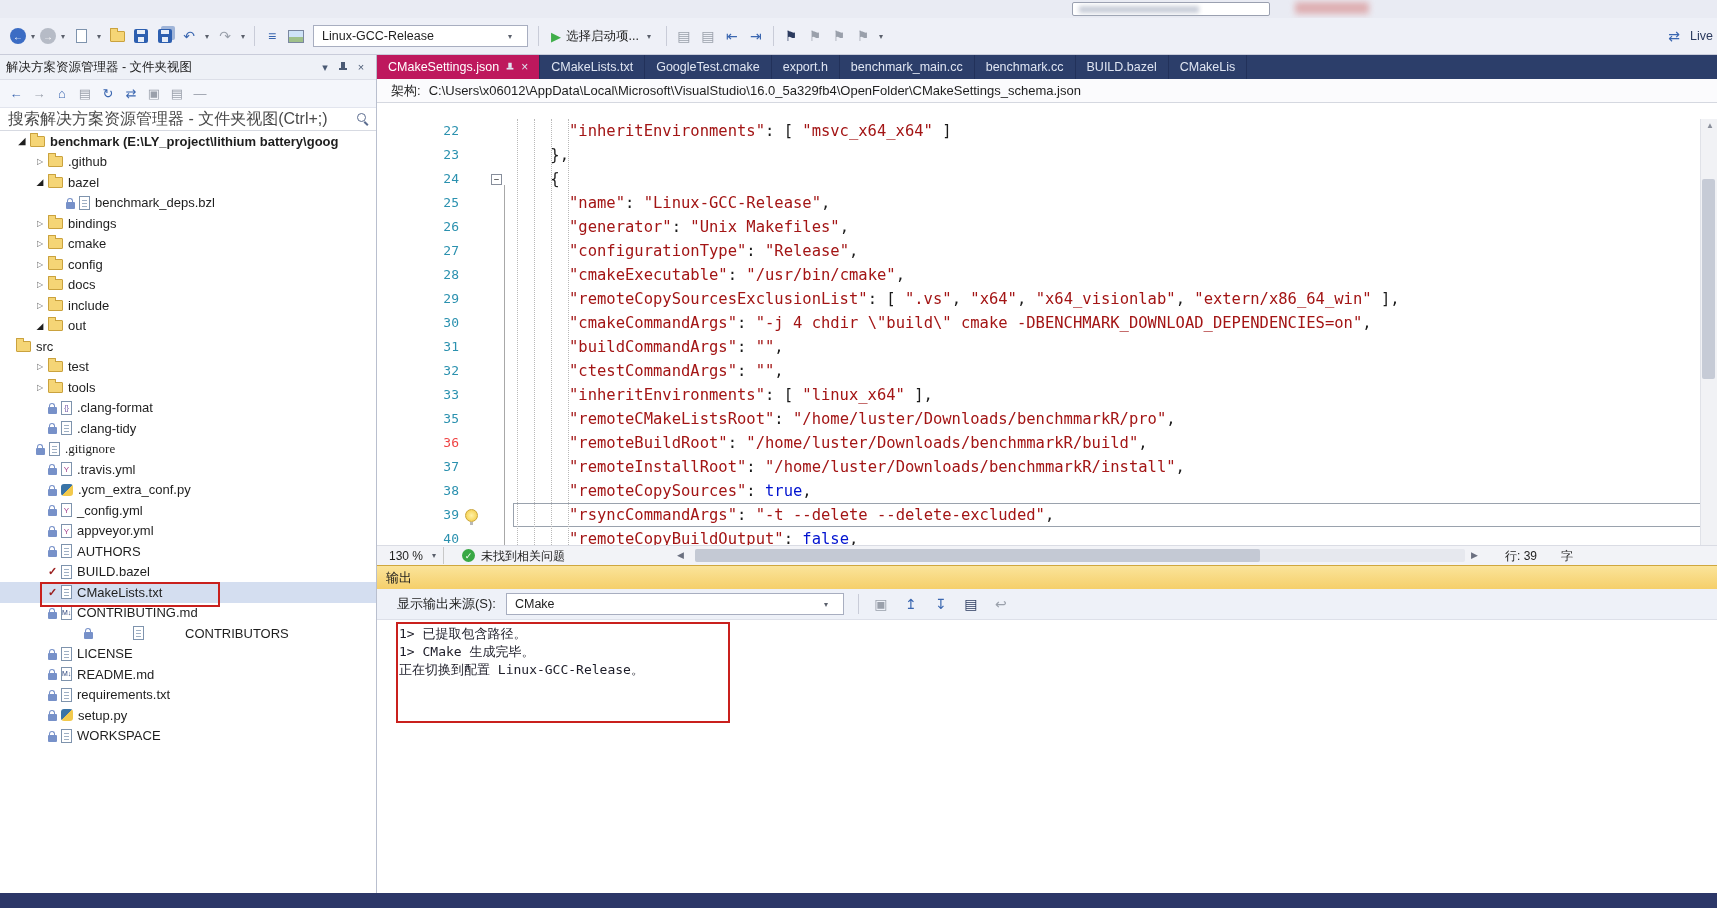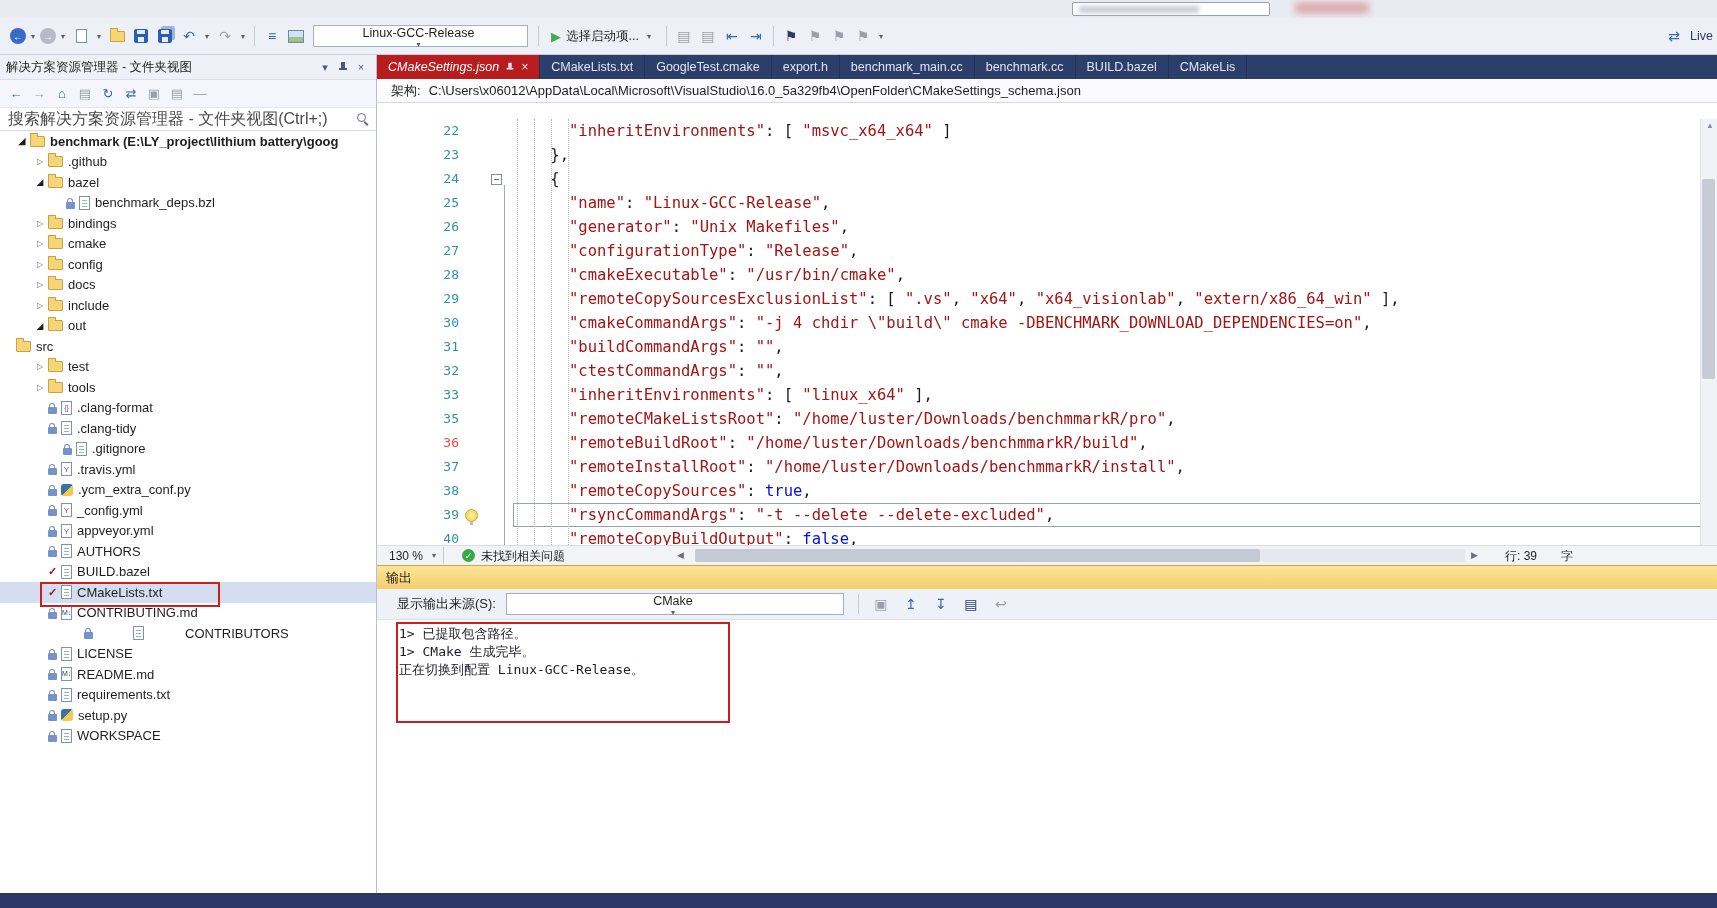--- a/index.html
+++ b/index.html
@@ -22,21 +22,21 @@
   .ic.dark { color:#2b3a5e; }
   .vsep { width:1px; height:20px; background:#c9ccd8; margin:0 4px; }
   .i-doc { width:11px; height:14px; background:#fff; border:1px solid #7e93ad; display:inline-block; }
   .i-folder { width:15px; height:11px; background:#f5d576; border:1px solid #caa23e; border-radius:1px; position:relative; display:inline-block; }
   .i-folder::before { content:""; position:absolute; top:-4px; left:-1px; width:6px; height:3px; background:#f5d576; border:1px solid #caa23e; border-bottom:none; border-radius:1px 1px 0 0; }
   .i-save { width:14px; height:14px; background:#2d5fb0; position:relative; border-radius:2px; display:inline-block; }
   .i-save::before { content:""; position:absolute; top:1px; left:3px; right:3px; height:4px; background:#e8eef8; }
   .i-save::after { content:""; position:absolute; bottom:1px; left:4px; right:4px; height:5px; background:#e8eef8; }
   .i-save.sall { box-shadow:3px -3px 0 #9fb4d8; }
   .i-pic { width:16px; height:13px; border:1px solid #7a87a0; background:linear-gradient(180deg,#cfe3f7 55%,#9fc08a 45%); display:inline-block; }
-  .combo { height:22px; background:#fff; border:1px solid #a8aec0; display:inline-flex; align-items:center; padding:0 12px 0 8px; font-size:12.5px; color:#1e1e1e; margin:16px 4px;flex-direction:column; }
+  .combo { height:22px; background:#fff; border:1px solid #a8aec0; display:inline-flex; align-items:center; padding:0 12px 0 8px; font-size:12.5px; color:#1e1e1e; margin:16px 4px; }
   .combo .cbval { flex:1; }
   .cfgcombo { width:215px; }
   .start { display:inline-flex; align-items:center; gap:5px; padding:0 6px; font-size:12.5px; color:#1e1e1e; }
   .play { color:#3fae49; font-size:13px; }
   .tb-right { margin-left:auto; display:inline-flex; align-items:center; gap:5px; padding-right:4px; color:#2b3a5e; font-size:12.5px; overflow:hidden; }
 
   
   .main { position:absolute; left:0; top:55px; width:1717px; height:838px; display:flex; }
   .statusbar { position:absolute; left:0; top:893px; width:1717px; height:15px; background:#2c3768; }
 
@@ -71,21 +71,21 @@
   .i-file.yml::after { content:"Y"; background:none; box-shadow:none; font-size:8px; color:#a23f8c; top:2px; left:0; right:0; text-align:center; height:auto; }
   .i-file.set::after { content:"{}"; background:none; box-shadow:none; font-size:7px; color:#6b4fa0; top:2px; left:0; right:0; text-align:center; height:auto; }
   .i-py { width:12px; height:12px; border-radius:3px; background:linear-gradient(135deg,#3973a6 50%,#f2c94c 50%); display:inline-block; }
   .redbox { position:absolute; border:2px solid #c9201d; pointer-events:none; }
   .tree-annot { left:40px; top:527px; width:180px; height:25px; }
 
   
   .editor-col { position:relative; width:1340px; height:838px; background:#fff; }
   .tabstrip { position:absolute; left:0; top:0; width:1340px; height:24px; background:#2c3e6a; display:flex; overflow:hidden; }
   .tab { display:inline-flex; align-items:center; gap:6px; padding:0 11px; font-size:12.5px; color:#dfe5f2; border-right:1px solid #22315a; white-space:nowrap; }
-  .tab.active { background:#b91c1c; color:#fff;font-style:italic; }
+  .tab.active { background:#be185d; color:#fff; }
   .tab .pin { color:#dfe5f2; transform:scale(.85); }
   .tclose { font-size:12px; color:#dfe5f2; }
   .schema-bar { position:absolute; left:0; top:24px; width:1340px; height:24px; background:#fbfbfd; border-bottom:1px solid #d5d8e0; display:flex; align-items:center; font-size:13px; color:#1e1e1e; padding-left:14px; gap:8px; white-space:nowrap; overflow:hidden; }
 
   
   .code-area { position:absolute; left:0; top:64px; width:1340px; height:442px; background:#fff; overflow:hidden; }
   .iguide { position:absolute; top:0; bottom:0; width:0; border-left:1px dotted #b9b9b9; }
   .foldline { position:absolute; left:127px; top:66px; bottom:0; width:0; border-left:1px solid #a8a8a8; }
   .cl { display:flex; height:24px; font-family:"DejaVu Sans Mono",monospace; font-size:15.5px; line-height:24px; }
   .bp { width:48px; min-width:48px; }
@@ -317,21 +317,21 @@
             <span class="tlabel">.clang-format</span>
           </div>
           <div class="trow" style="padding-left: 32px;">
             <span class="arrow"></span>
             <span class="lock"></span>
             <span class="ticon">
               <span class="i-file"></span>
             </span>
             <span class="tlabel">.clang-tidy</span>
           </div>
-          <div class="trow" style="padding-left: 47px;">
+          <div class="trow" style="padding-left: 20px; font-family: Liberation Serif, serif;">
             <span class="arrow"></span>
             <span class="lock"></span>
             <span class="ticon">
               <span class="i-file"></span>
             </span>
             <span class="tlabel">.gitignore</span>
           </div>
           <div class="trow" style="padding-left: 32px;">
             <span class="arrow"></span>
             <span class="lock"></span>

